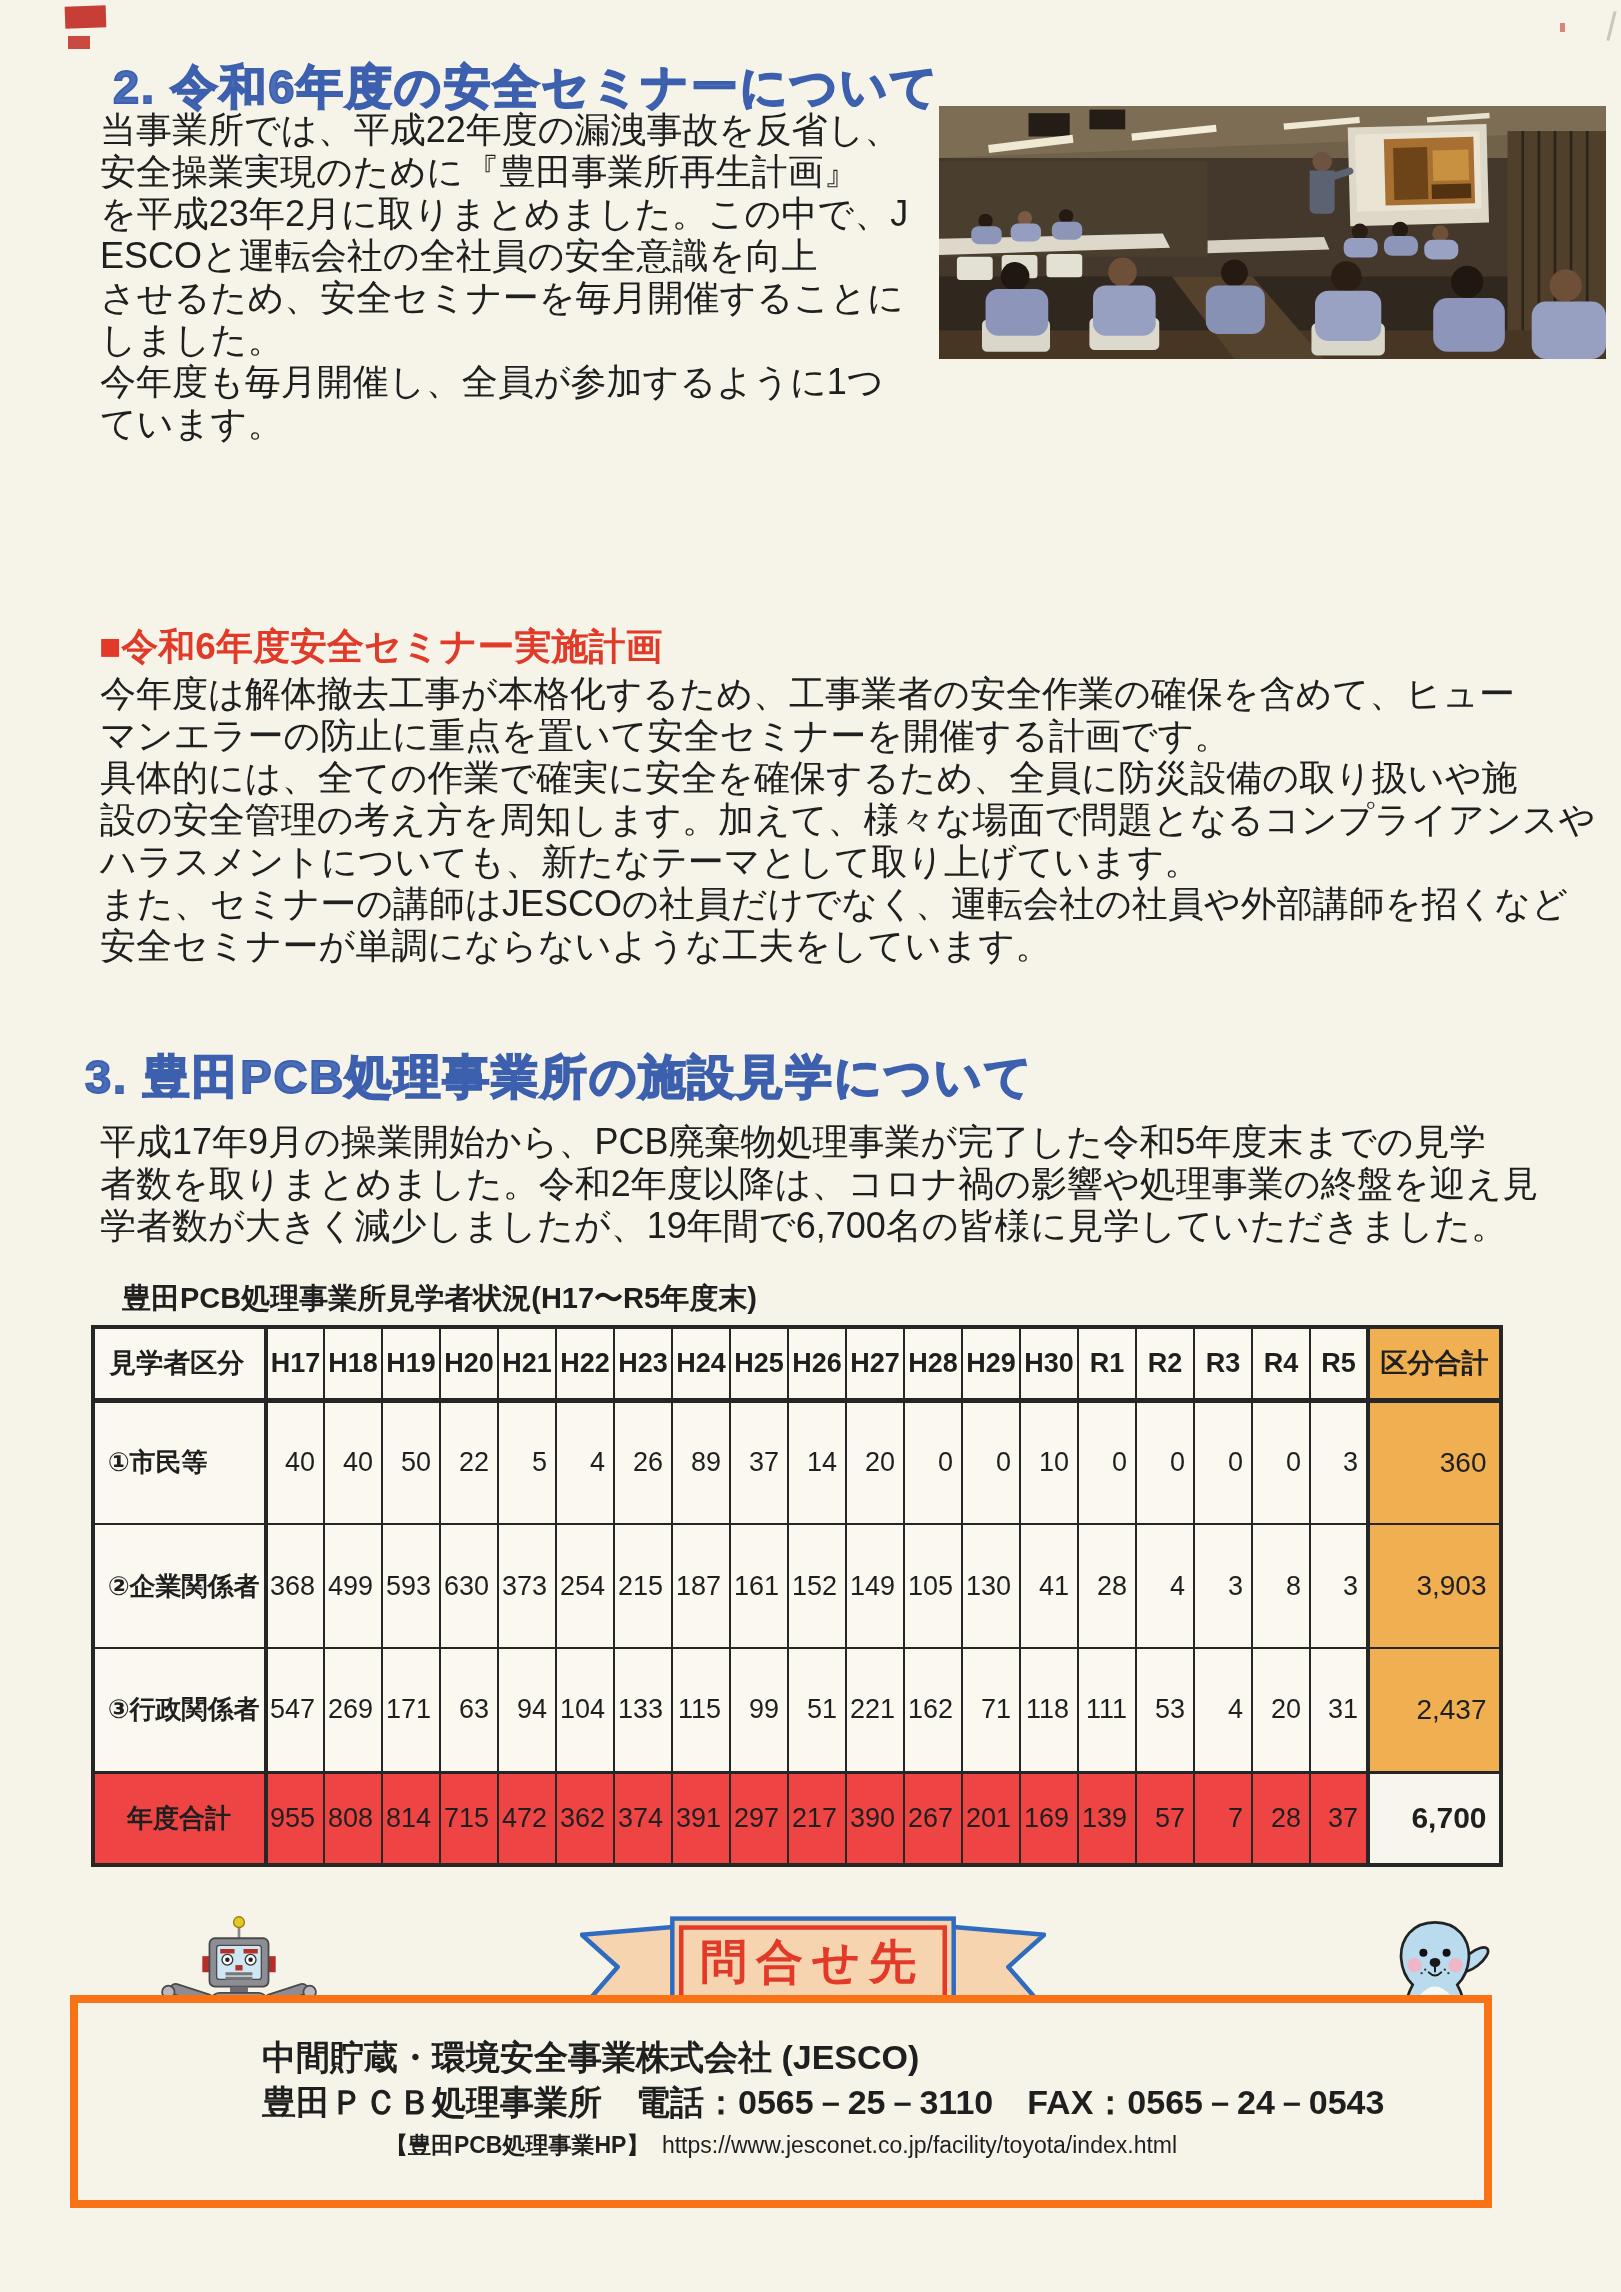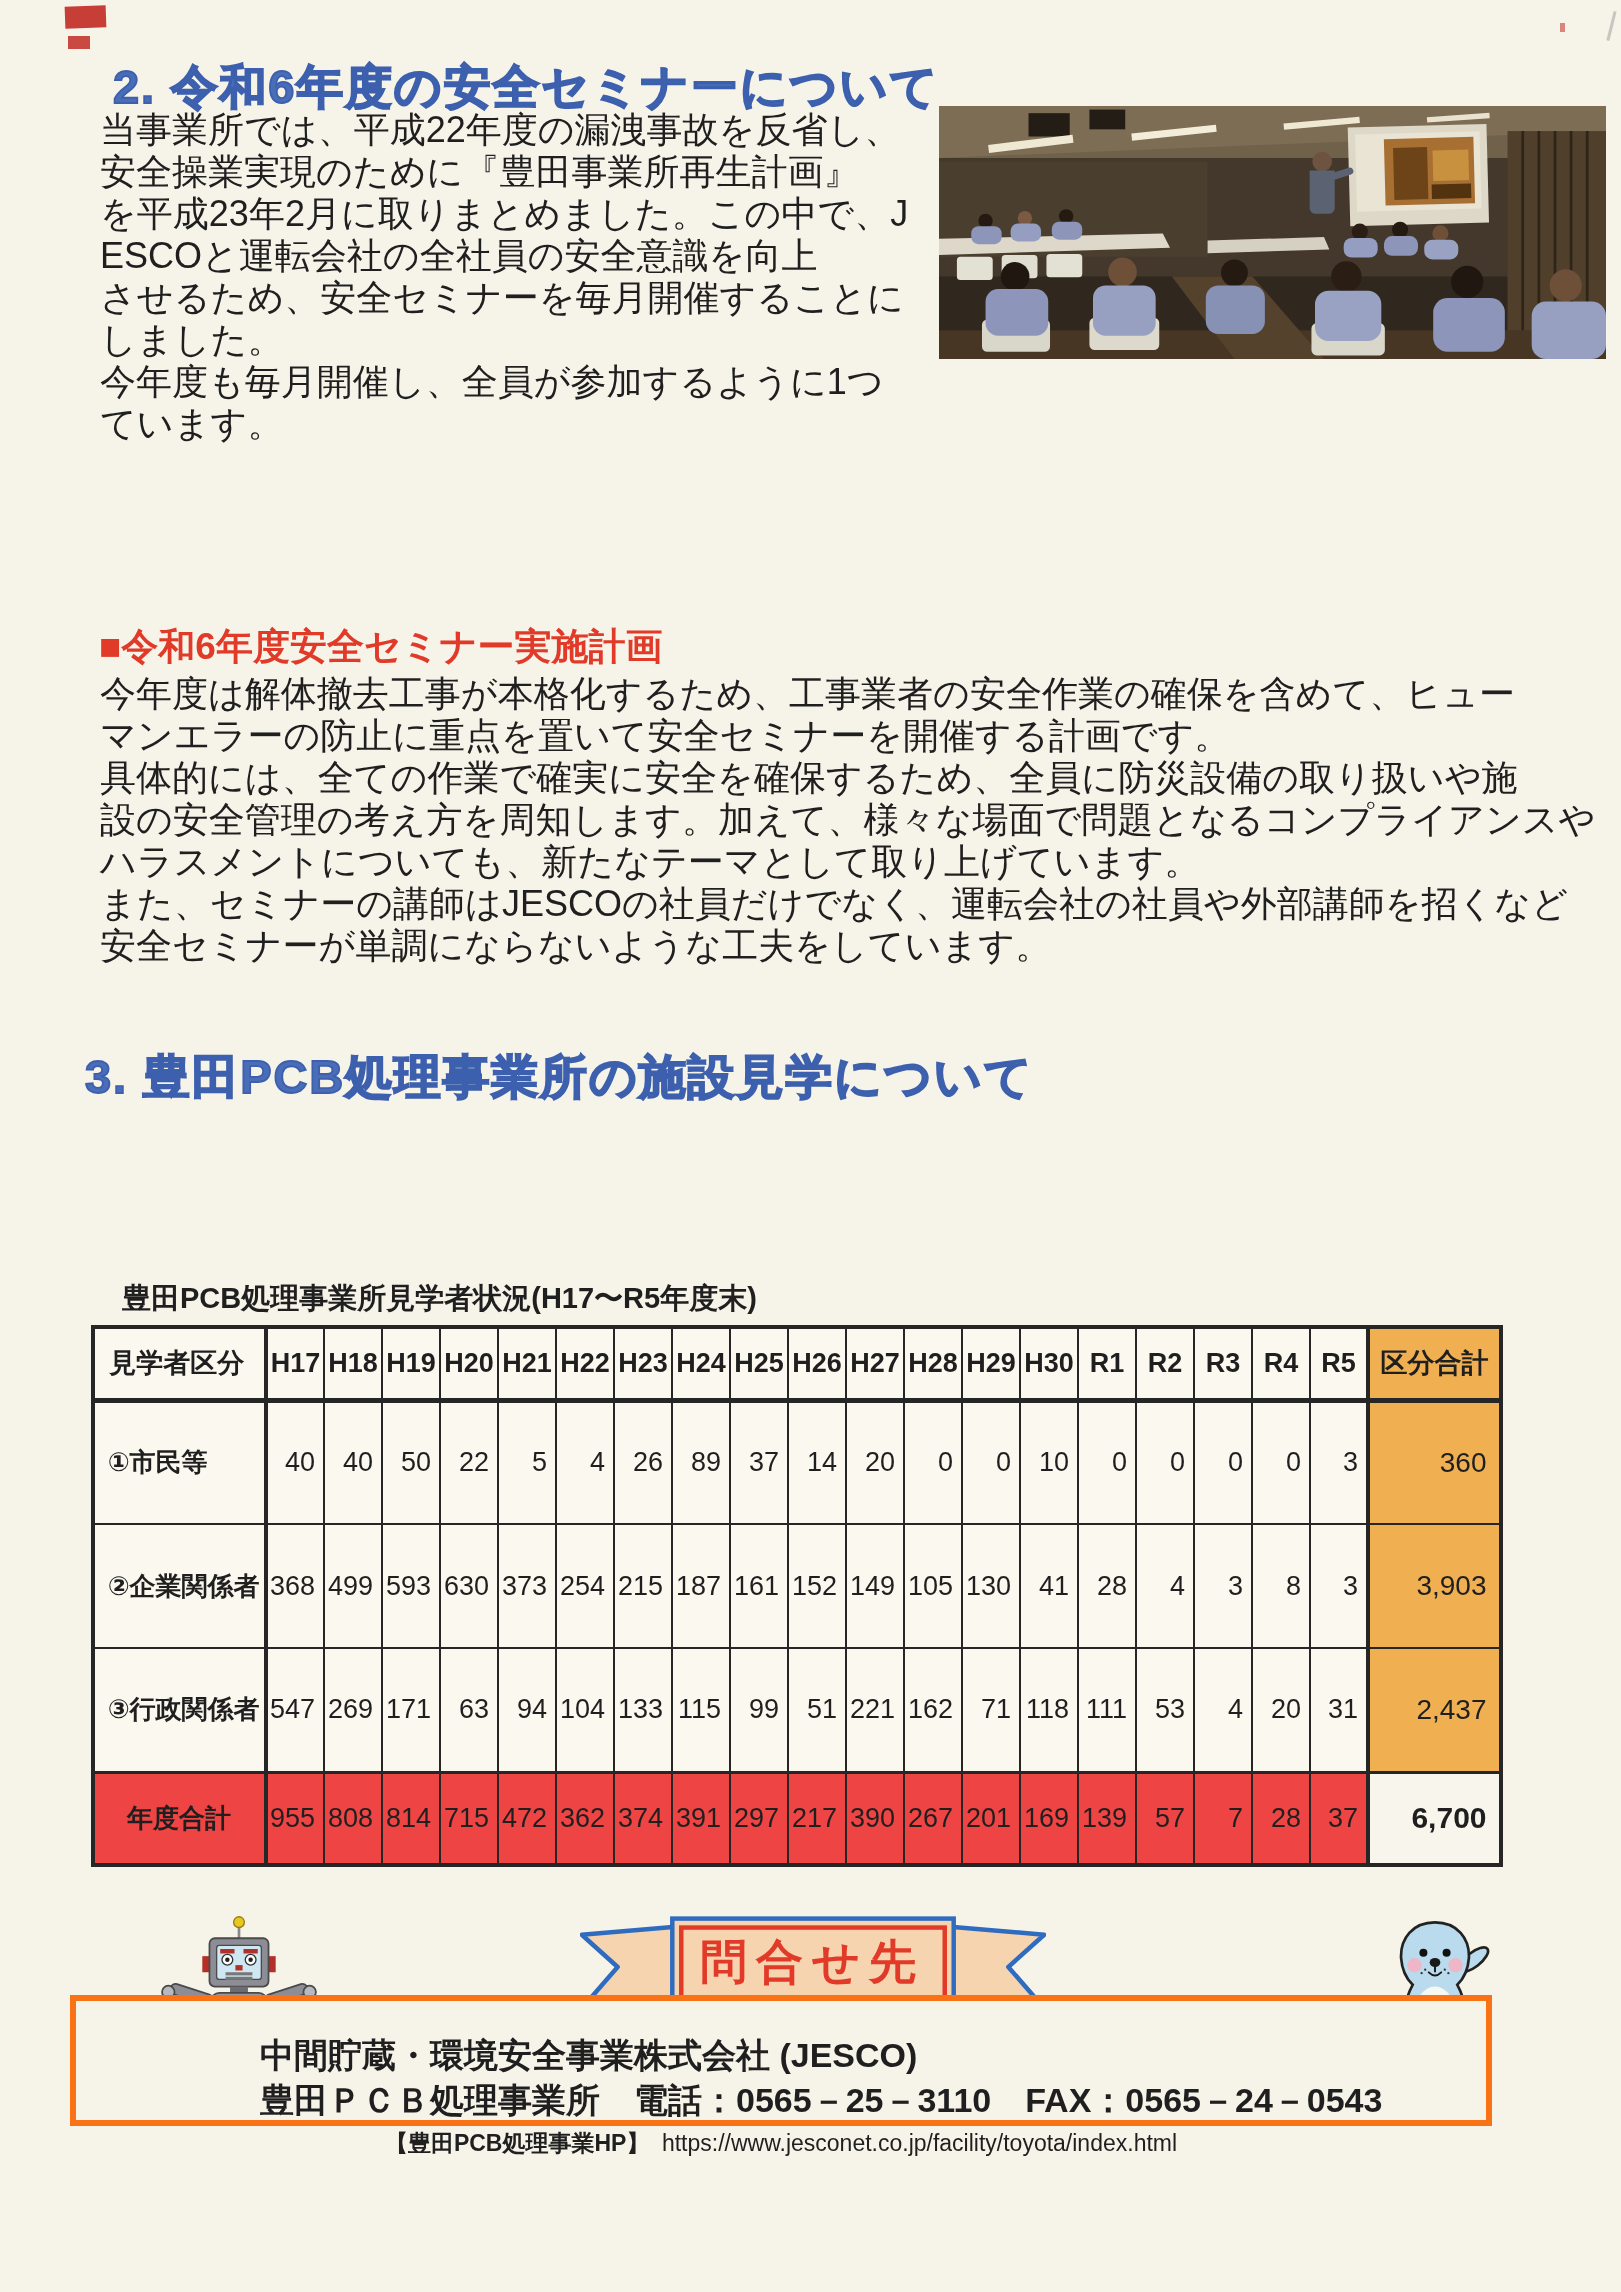--- a/index.html
+++ b/index.html
@@ -27,22 +27,22 @@
   #vtable thead th{border-bottom-width:5.4px;font-size:27px;font-weight:600;text-align:center;}
   #vtable th.corner{text-align:left;padding-left:14.3px;font-weight:700;border-right-width:4.5px;}
   #vtable th.tot{background:#f0b052;border-left-width:4.5px;font-weight:700;}
   #vtable td.lbl{text-align:left;padding-left:12.5px;font-weight:700;font-size:26px;border-right-width:4.5px;}
   #vtable td.val{text-align:right;padding-right:8px;font-size:27px;}
   #vtable td.tot{background:#f0b052;text-align:right;padding-right:12.5px;font-size:28px;border-left-width:4.5px;}
   #vtable tr.total-row td{background:#ef4444;border-top-width:3.6px;}
   #vtable tr.total-row td.lbl{text-align:center;padding-left:0;}
   #vtable tr.total-row td.tot{background:#f8f6ec;font-weight:700;font-size:30px;}
   
-  .contact-box{position:absolute;left:70px;top:1995px;width:1422px;height:131px;
-               border:6px solid #f97316;box-sizing:border-box;background:#f6f3e9;}
+  .contact-box{position:absolute;left:70px;top:1995px;width:1422px;height:213px;
+               border:8px solid #f97316;box-sizing:border-box;background:#f6f3e9;}
   .c-line{position:absolute;white-space:nowrap;}
   .c1{left:184px;top:32px;font-size:34px;font-weight:600;}
   .c2{left:184px;top:77px;font-size:34px;font-weight:600;}
   .c3{left:0;top:127px;width:100%;text-align:center;font-size:23px;}
   .c3 .hp-label{font-weight:700;}
   .c3 .hp-url{margin-left:12.5px;font-weight:500;}
   .ribbon{position:absolute;left:580px;top:1913px;width:466px;height:99px;}
   .ribbon svg{position:absolute;left:0;top:0;width:100%;height:100%;}
   .ribbon-text{position:absolute;left:92px;top:12.5px;width:281px;height:73px;
                display:flex;align-items:center;justify-content:center;
@@ -158,20 +158,25 @@
       <div class="tline">今年度は解体撤去工事が本格化するため、工事業者の安全作業の確保を含めて、ヒュー</div>
       <div class="tline">マンエラーの防止に重点を置いて安全セミナーを開催する計画です。</div>
       <div class="tline">具体的には、全ての作業で確実に安全を確保するため、全員に防災設備の取り扱いや施</div>
       <div class="tline">設の安全管理の考え方を周知します。加えて、様々な場面で問題となるコンプライアンスや</div>
       <div class="tline">ハラスメントについても、新たなテーマとして取り上げています。</div>
       <div class="tline">また、セミナーの講師はJESCOの社員だけでなく、運転会社の社員や外部講師を招くなど</div>
       <div class="tline">安全セミナーが単調にならないような工夫をしています。</div>
     </div>
 
   <div class="h-blue" style="left:85px;top:1046px;">3. 豊田PCB処理事業所の施設見学について</div>
+  <div class="body-block" style="left:100px;top:1121px;">
+      <div class="tline">平成17年9月の操業開始から、PCB廃棄物処理事業が完了した令和5年度末までの見学</div>
+      <div class="tline">者数を取りまとめました。令和2年度以降は、コロナ禍の影響や処理事業の終盤を迎え見</div>
+      <div class="tline">学者数が大きく減少しましたが、19年間で6,700名の皆様に見学していただきました。</div>
+    </div>
 
   <div class="caption" style="left:122px;top:1279px;">豊田PCB処理事業所見学者状況(H17〜R5年度末)</div>
 
   <div id="tablewrap">
     <table id="vtable">
         <colgroup>
           <col style="width: 173px;">
           <col style="width: 58px;">
           <col style="width: 58px;">
           <col style="width: 58px;">

